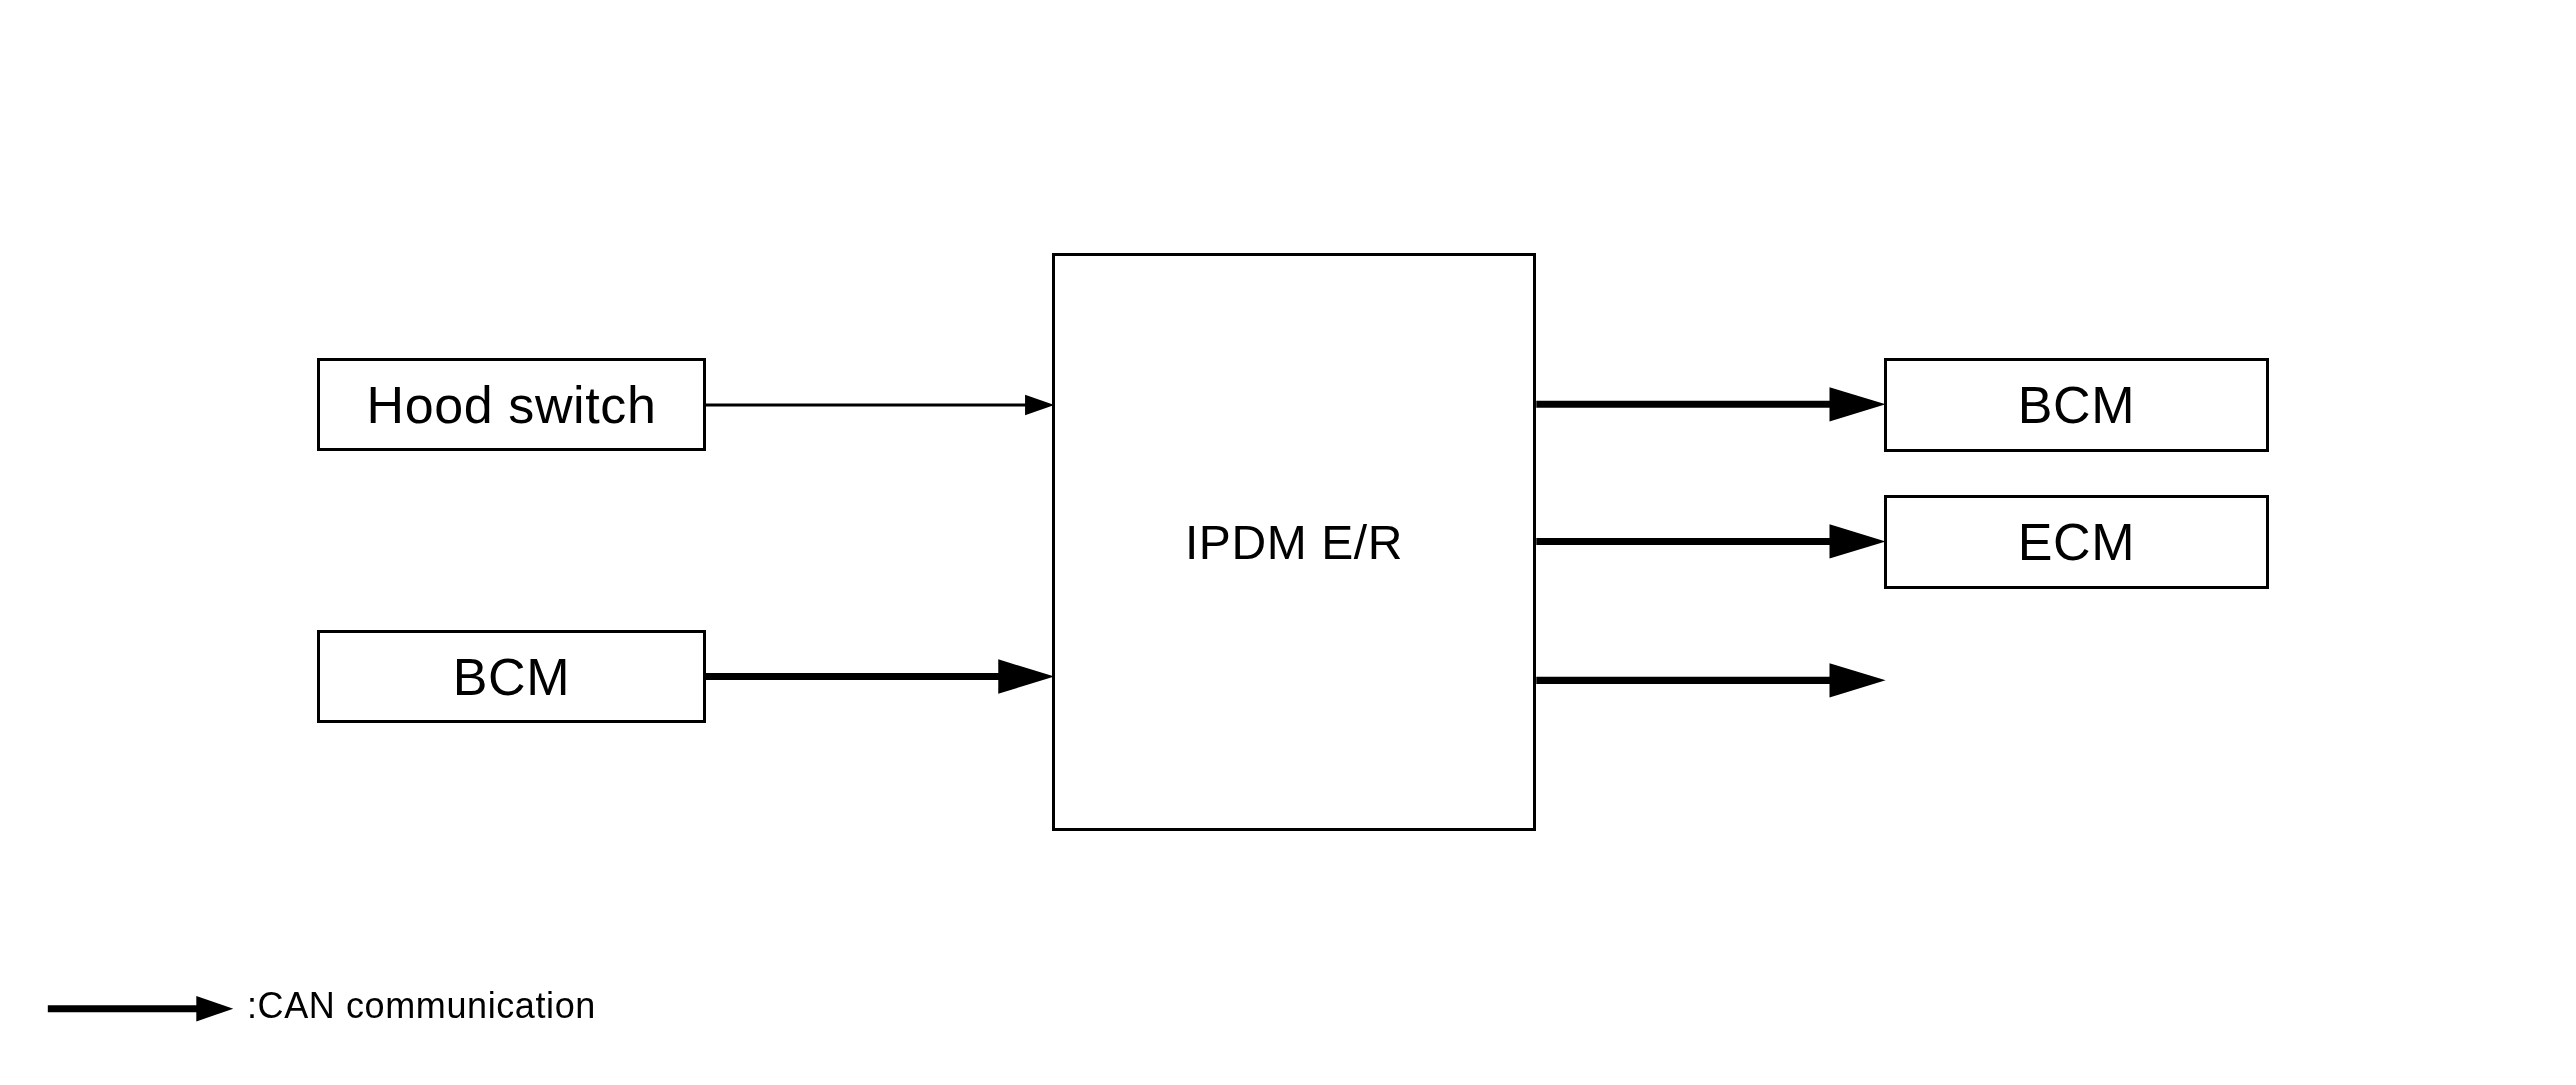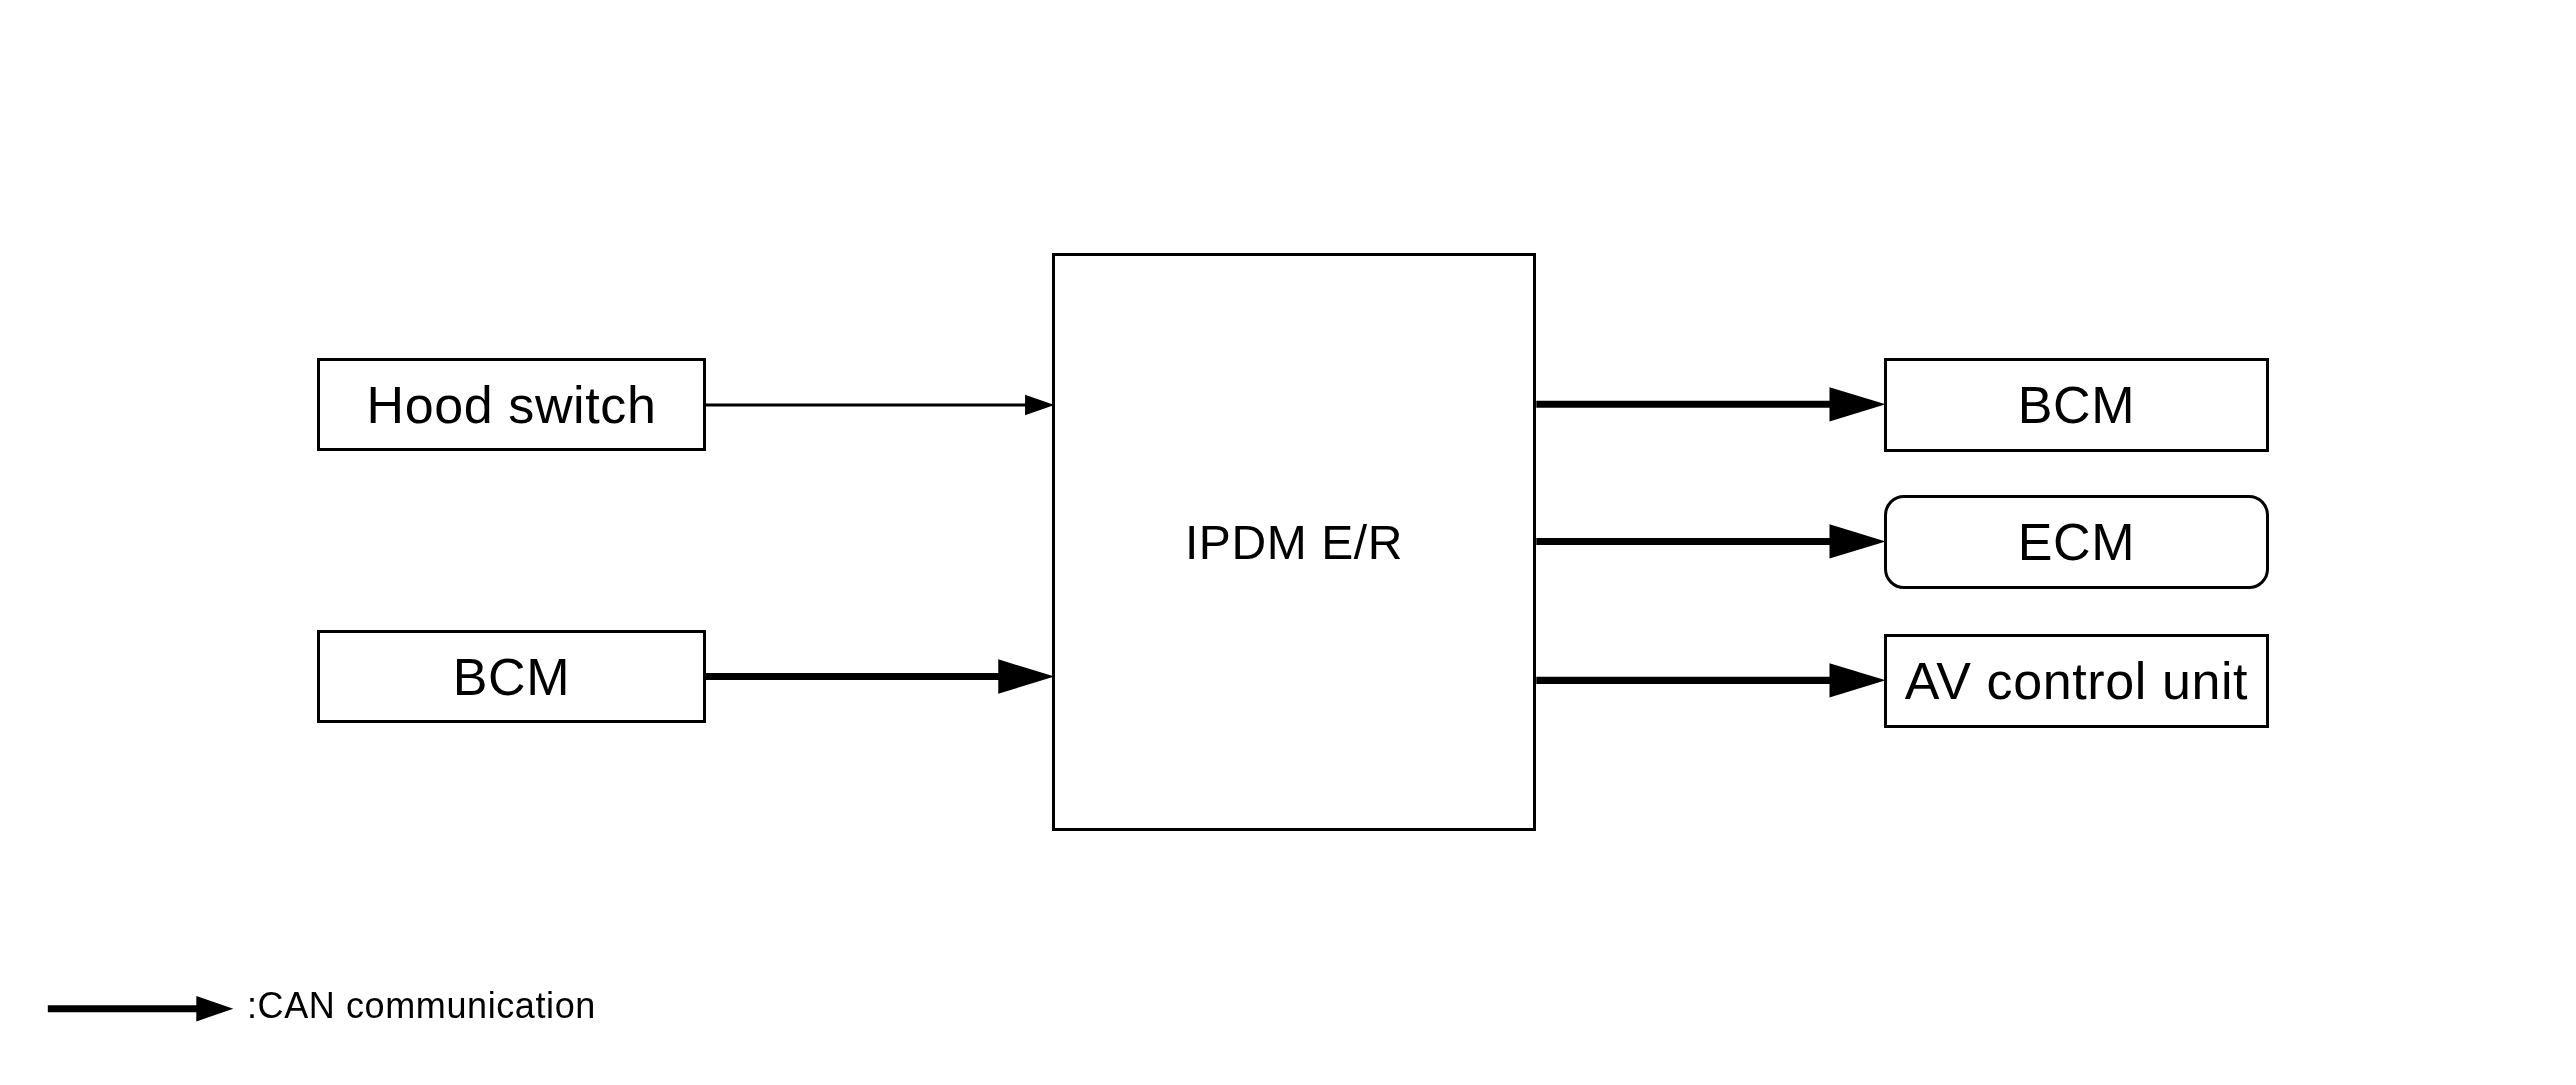--- a/index.html
+++ b/index.html
@@ -27,21 +27,21 @@
   .node .label {
     font-size: 52px;
     letter-spacing: 0.6px;
     white-space: nowrap;
   }
   .node-hood   { left: 317px;  top: 358px;  width: 389px; height: 93px; }
   .node-bcm-l  { left: 317px;  top: 630px;  width: 389px; height: 93px; }
   .node-ipdm   { left: 1052px; top: 253px;  width: 484px; height: 578px; }
   .node-ipdm .label { font-size: 48px; }
   .node-bcm-r  { left: 1884px; top: 358px;  width: 385px; height: 94px; }
-  .node-ecm    { left: 1884px; top: 495px;  width: 385px; height: 94px; border-radius: 20px; }
+  .node-ecm    { left: 1884px; top: 495px;  width: 385px; height: 94px; }
   .node-av     { left: 1884px; top: 634px;  width: 385px; height: 94px; }
   .wires {
     position: absolute;
     left: 0; top: 0;
     width: 2576px;
     height: 1086px;
   }
   .legend-label {
     position: absolute;
     left: 247px;
@@ -104,20 +104,17 @@
   </div>
 
   <div class="node node-bcm-r">
     <span class="label">BCM</span>
   </div>
 
   <div class="node node-ecm">
     <span class="label">ECM</span>
   </div>
 
-  <div class="node node-av">
-    <span class="label">AV control unit</span>
-  </div>
 
   <div class="legend-label">:CAN communication</div>
 
 </div>
 
 
 </body></html>

